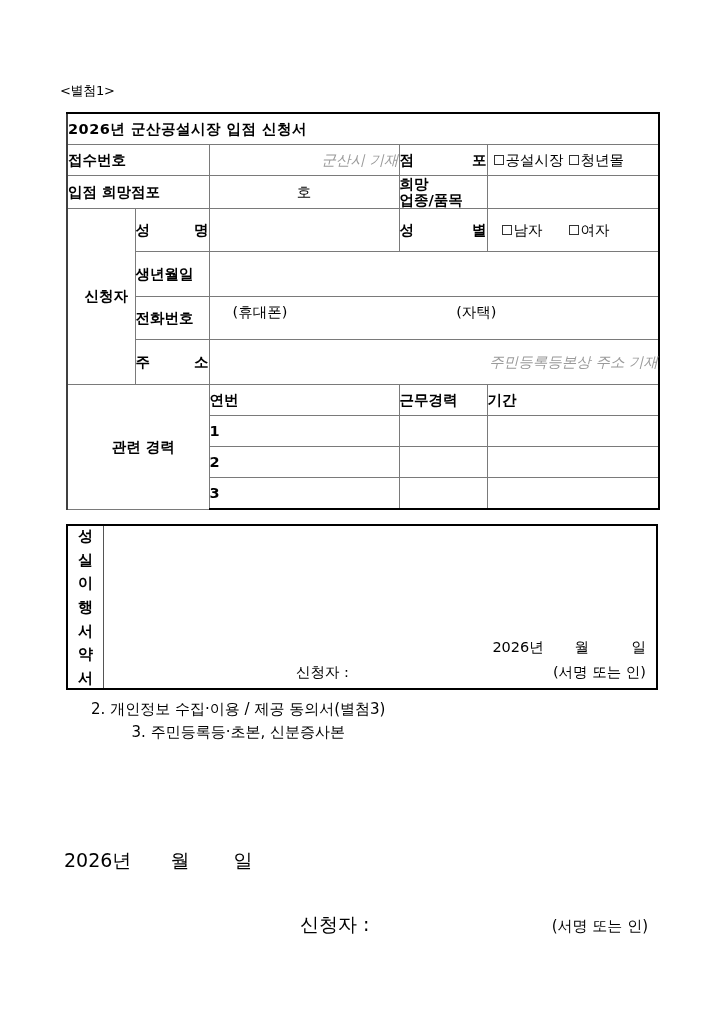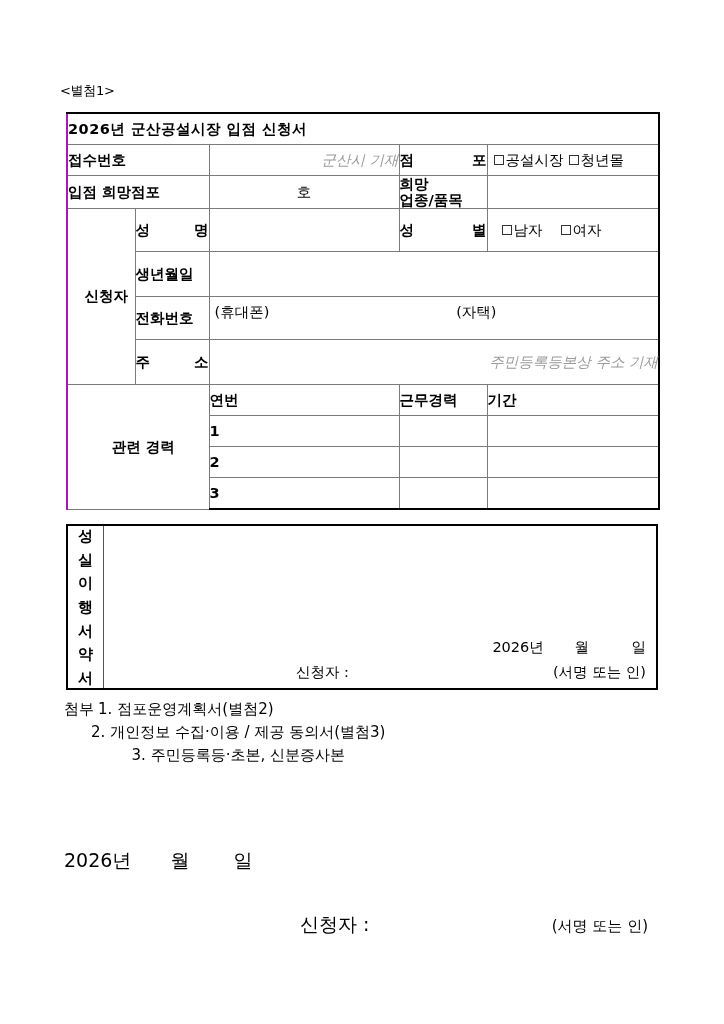--- a/index.html
+++ b/index.html
@@ -45,21 +45,21 @@
   }
   .form-table td {
     border: 1px solid #7a7a7a;
     padding: 0;
     vertical-align: middle;
     font-size: 14.5px;
     background: #ffffff;
     height: 30px;
   }
   .form-table .outer-top { border-top: 2px solid #000; }
-  .form-table .outer-left { border-left: 2px solid #a21caf; }
+  .form-table .outer-left { border-left: 2px solid #404040; }
   .form-table .outer-right { border-right: 2px solid #000; }
   .form-table .outer-bottom { border-bottom: 2px solid #000; }
 
   .shade { background: #dedede; }
 
   .title-cell {
     background: #dedede;
     height: 58px;
     text-align: left;
     padding-left: 8px;
@@ -110,38 +110,38 @@
   .cell-center { text-align: center; }
   .cell-pad { padding-left: 5px; }
 
   .checkrow {
     display: flex;
     align-items: center;
     padding-left: 6px;
     font-size: 14.5px;
     white-space: nowrap;
   }
-  .checkrow.wide { gap: 18px; padding-left: 14px; }
+  .checkrow.wide { gap: 26px; padding-left: 14px; }
   .checkrow.tight { gap: 5px; }
   .chk { display: inline-flex; align-items: center; gap: 2px; justify-content: center; }
   .box {
     display: inline-block;
     width: 10px;
     height: 10px;
     border: 1px solid #333;
     background: #fff;
     box-sizing: border-box;
   }
 
   .phone-cell {
     position: relative;
     height: 100%;
     font-size: 14.5px;
   }
-  .phone-mobile { position: absolute; left: 5px; top: 6px; }
+  .phone-mobile { position: absolute; left: 23px; top: 6px; }
   .phone-home { position: absolute; left: 55%; top: 6px; }
 
   .exp-head { font-weight: bold; font-size: 14px; padding-left: 4px; }
   .exp-num { font-weight: bold; font-size: 13.5px; padding-left: 4px; }
 
   
   .pledge {
     position: absolute;
     left: 66px;
     top: 524px;
@@ -371,23 +371,20 @@
         <span class="d">일</span>
       </div>
       <div class="pledge-sign">
         <span>신청자 :</span>
         <span>(서명 또는 인)</span>
       </div>
     </div>
   </div>
 
   <div class="attach-list">
-    <div class="attach-line">
-      <span class="a-label">첨부</span><span class="a-num">1.</span><span>점포운영계획서(별첨2)</span>
-    </div>
     <div class="attach-line indent">
       <span class="a-num">2.</span><span>개인정보 수집·이용 / 제공 동의서(별첨3)</span>
     </div>
     <div class="attach-line indent">
       <span class="a-num">3.</span><span>주민등록등·초본, 신분증사본</span>
     </div>
   </div>
 
   <div class="bottom-date">
     <span class="y">2026년</span>

